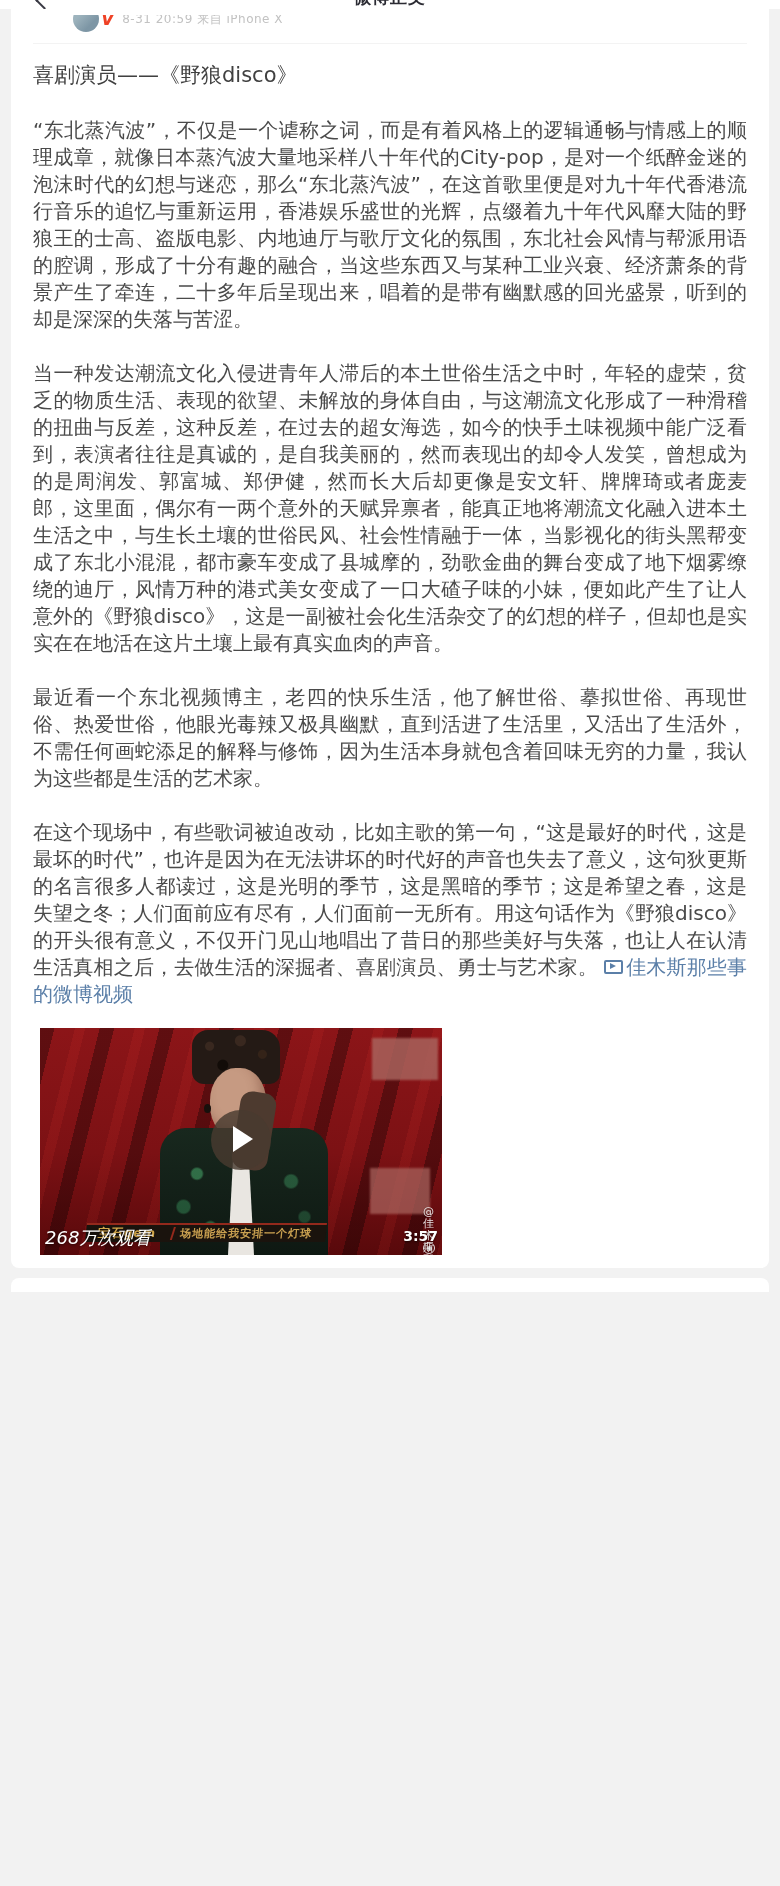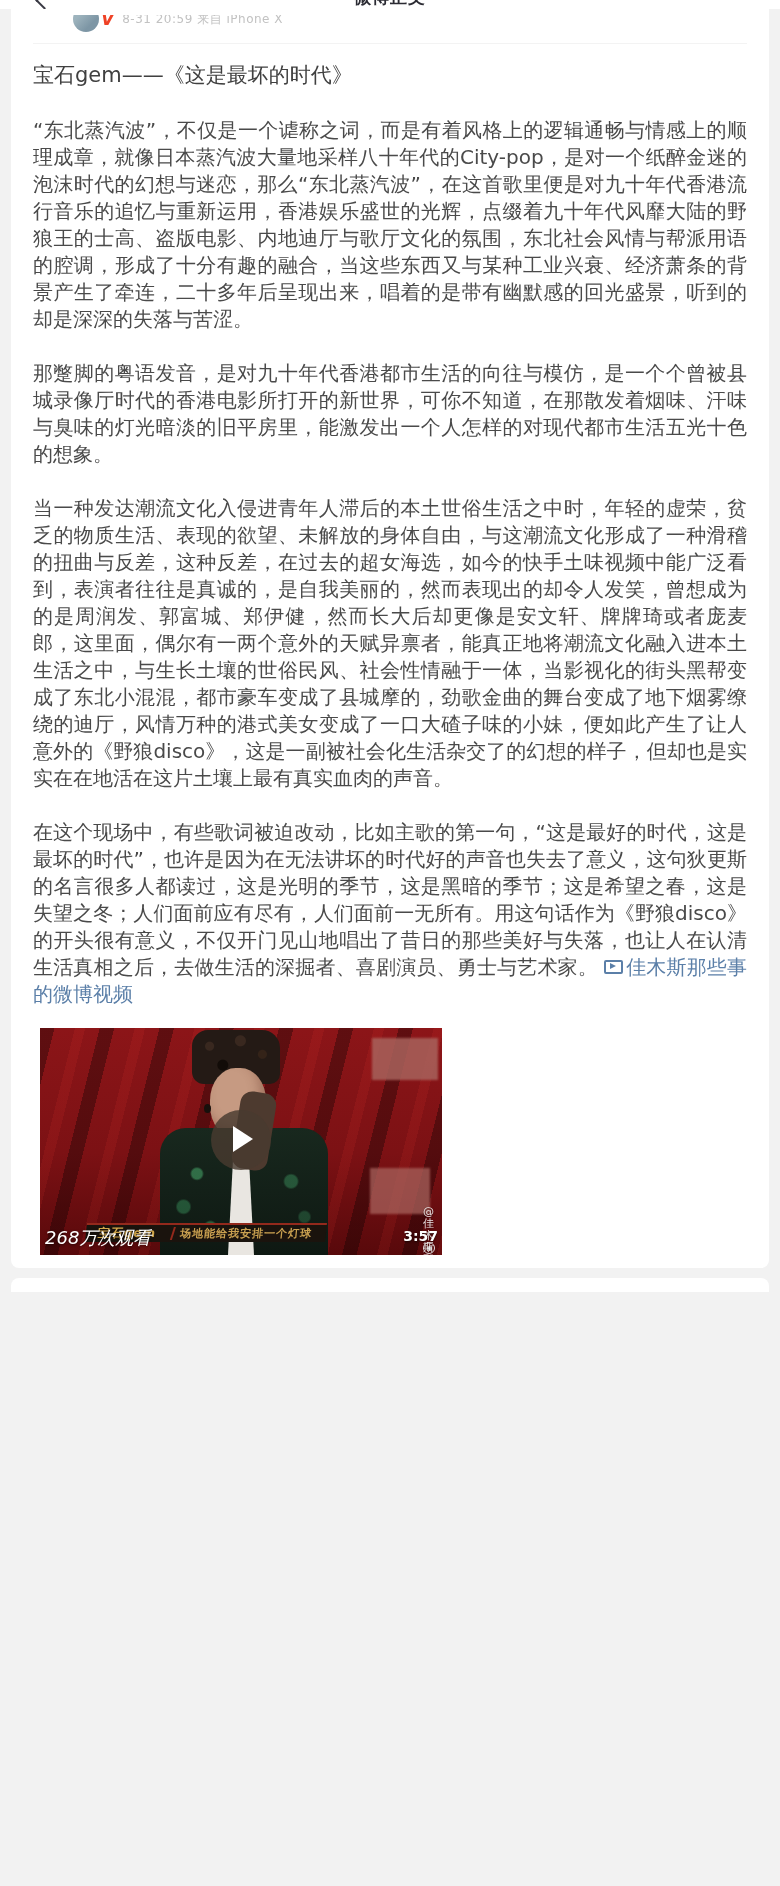--- a/index.html
+++ b/index.html
@@ -171,26 +171,26 @@
 
   <div class="post-head">
     <div class="head-row">
       <span class="avatar"></span>
       <span class="vbadge">V</span>
       <span class="meta"><span>8-31 20:59</span>&nbsp;<span>来自 iPhone X</span></span>
     </div>
   </div>
   <div class="head-divider"></div>
 
-  <div class="post-title">宝石gem——《这是最坏的时代》</div>
+  <div class="post-title">喜剧演员——《野狼disco》</div>
 
   <div class="content">
     <p>“东北蒸汽波”，不仅是一个谑称之词，而是有着风格上的逻辑通畅与情感上的顺理成章，就像日本蒸汽波大量地采样八十年代的City-pop，是对一个纸醉金迷的泡沫时代的幻想与迷恋，那么“东北蒸汽波”，在这首歌里便是对九十年代香港流行音乐的追忆与重新运用，香港娱乐盛世的光辉，点缀着九十年代风靡大陆的野狼王的士高、盗版电影、内地迪厅与歌厅文化的氛围，东北社会风情与帮派用语的腔调，形成了十分有趣的融合，当这些东西又与某种工业兴衰、经济萧条的背景产生了牵连，二十多年后呈现出来，唱着的是带有幽默感的回光盛景，听到的却是深深的失落与苦涩。</p>
-    <p>那蹩脚的粤语发音，是对九十年代香港都市生活的向往与模仿，是一个个曾被县城录像厅时代的香港电影所打开的新世界，可你不知道，在那散发着烟味、汗味与臭味的灯光暗淡的旧平房里，能激发出一个人怎样的对现代都市生活五光十色的想象。</p>
     <p>当一种发达潮流文化入侵进青年人滞后的本土世俗生活之中时，年轻的虚荣，贫乏的物质生活、表现的欲望、未解放的身体自由，与这潮流文化形成了一种滑稽的扭曲与反差，这种反差，在过去的超女海选，如今的快手土味视频中能广泛看到，表演者往往是真诚的，是自我美丽的，然而表现出的却令人发笑，曾想成为的是周润发、郭富城、郑伊健，然而长大后却更像是安文轩、牌牌琦或者庞麦郎，这里面，偶尔有一两个意外的天赋异禀者，能真正地将潮流文化融入进本土生活之中，与生长土壤的世俗民风、社会性情融于一体，当影视化的街头黑帮变成了东北小混混，都市豪车变成了县城摩的，劲歌金曲的舞台变成了地下烟雾缭绕的迪厅，风情万种的港式美女变成了一口大碴子味的小妹，便如此产生了让人意外的《野狼disco》，这是一副被社会化生活杂交了的幻想的样子，但却也是实实在在地活在这片土壤上最有真实血肉的声音。</p>
+    <p>最近看一个东北视频博主，老四的快乐生活，他了解世俗、摹拟世俗、再现世俗、热爱世俗，他眼光毒辣又极具幽默，直到活进了生活里，又活出了生活外，不需任何画蛇添足的解释与修饰，因为生活本身就包含着回味无穷的力量，我认为这些都是生活的艺术家。</p>
     <p><span>在这个现场中，有些歌词被迫改动，比如主歌的第一句，“这是最好的时代，这是最坏的时代”，也许是因为在无法讲坏的时代好的声音也失去了意义，这句狄更斯的名言很多人都读过，这是光明的季节，这是黑暗的季节；这是希望之春，这是失望之冬；人们面前应有尽有，人们面前一无所有。用这句话作为《野狼disco》的开头很有意义，不仅开门见山地唱出了昔日的那些美好与失落，也让人在认清生活真相之后，去做生活的深掘者、喜剧演员、勇士与艺术家。</span><a href="#"><span class="cam"><i></i></span><span>佳木斯那些事的微博视频</span></a></p>
   </div>
 
   <div class="video">
     <span class="hair"></span>
     <span class="face"></span>
     <span class="earbud"></span>
     <span class="jacket"></span>
     <span class="shirt"></span>
     <span class="micarm"></span>

